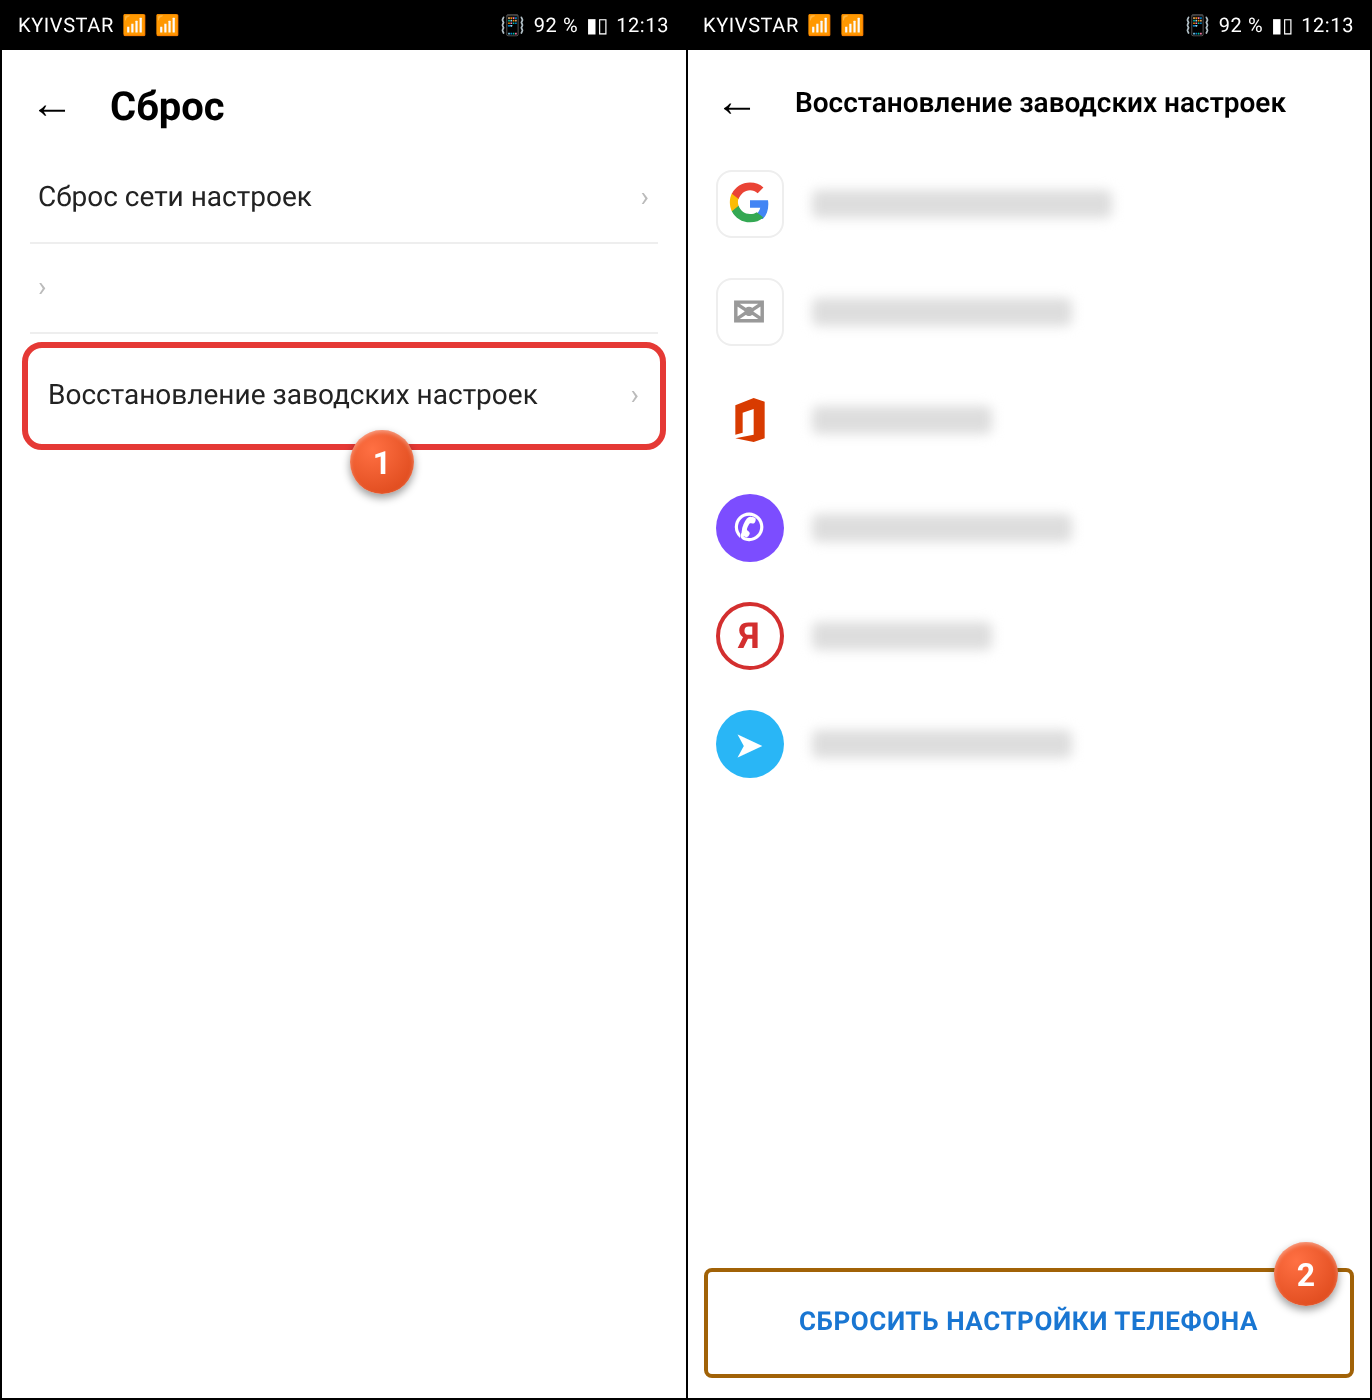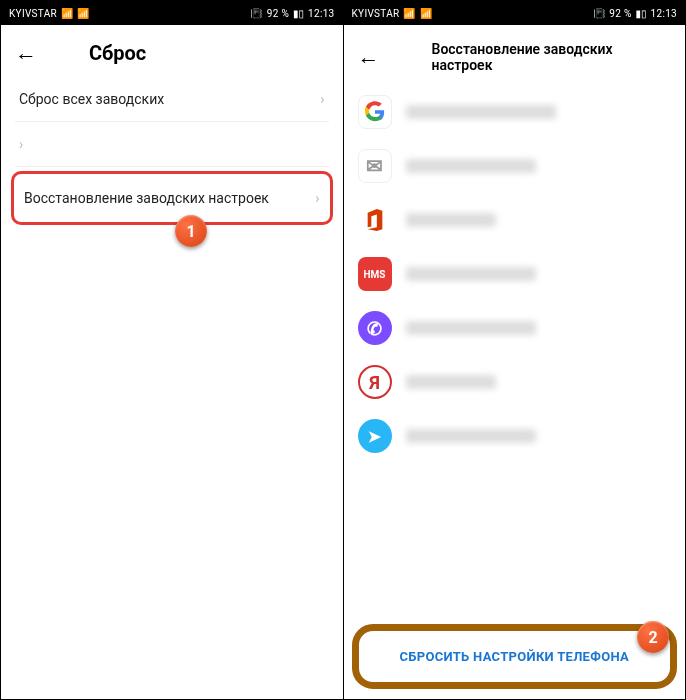--- a/index.html
+++ b/index.html
@@ -8,21 +8,21 @@
     .phone { flex: 1; background: #fff; display: flex; flex-direction: column; border-right: 1px solid #000; position: relative; }
     .phone:last-child { border-right: none; }
     
     .status-bar { height: 24px; background: #000; color: #fff; display: flex; align-items: center; padding: 0 8px; font-size: 10px; justify-content: space-between; }
     .status-left { display: flex; align-items: center; gap: 4px; }
     .status-right { display: flex; align-items: center; gap: 4px; }
     .sb-text { letter-spacing: 0.3px; }
     
     .header { display: flex; align-items: center; padding: 16px 14px 12px; gap: 18px; }
     .back-arrow { font-size: 22px; color: #000; cursor: pointer; line-height: 1; }
-    .header-title { font-size: 20px; font-weight: bold; color: #000; margin-left: 34px; }
+    .header-title { font-size: 20px; font-weight: bold; color: #000; }
     .header-title.small { font-size: 14px; font-weight: 600; }
     
     .list { padding: 0 14px; }
     .list-item { display: flex; align-items: center; justify-content: space-between; padding: 14px 4px; border-bottom: 1px solid #eee; cursor: pointer; }
     .list-item:last-child { border-bottom: none; }
     .item-label { font-size: 14px; color: #222; }
     .chevron { color: #bbb; font-size: 14px; }
     
     .highlight-box { border: 3px solid #e53935; border-radius: 10px; padding: 6px 2px; margin: 4px -4px; }
     
@@ -37,21 +37,21 @@
     .icon-google { background: #fff; border: 1px solid #eee; }
     .icon-mail { background: #fff; border: 1px solid #eee; color: #999; }
     .icon-office { background: #fff; }
     .icon-hms { background: #e53935; font-size: 10px; }
     .icon-rif { background: #2196f3; font-size: 11px; }
     .icon-viber { background: #7c4dff; border-radius: 50%; font-size: 18px; }
     .icon-yandex { background: #fff; border: 2px solid #d32f2f; border-radius: 50%; color: #d32f2f; font-size: 18px; }
     .icon-telegram { background: #29b6f6; border-radius: 50%; font-size: 16px; }
     
     .bottom-button-wrap { position: absolute; bottom: 10px; left: 8px; right: 8px; }
-    .bottom-highlight { border: 7px solid #a16207; border-radius: 21px; padding: 4px; }
+    .bottom-highlight { border: 2px solid #a16207; border-radius: 4px; padding: 4px; }
     .reset-button { width: 100%; padding: 14px 0; background: #fff; border: none; border-radius: 6px; color: #1976d2; font-size: 13px; font-weight: bold; letter-spacing: 0.3px; cursor: pointer; }
     
     .step-badge { position: absolute; width: 32px; height: 32px; background: radial-gradient(circle at 35% 30%, #ff7043, #d84315); border-radius: 50%; display: flex; align-items: center; justify-content: center; color: #fff; font-weight: bold; font-size: 16px; box-shadow: 0 2px 4px rgba(0,0,0,0.4), inset 0 1px 2px rgba(255,255,255,0.4); z-index: 20; }
     .badge-1 { top: 214px; left: 174px; }
     .badge-2 { bottom: 46px; right: 16px; }
     
     .google-g svg { width: 22px; height: 22px; }
     .office-svg svg { width: 22px; height: 26px; }
     .mail-env { font-size: 20px; }
   </style>
@@ -75,21 +75,21 @@
       </div>
     </div>
 
     <div class="header">
       <span class="back-arrow">←</span>
       <span class="header-title">Сброс</span>
     </div>
 
     <div class="list">
       <div class="list-item">
-        <span class="item-label">Сброс всех заводских</span>
+        <span class="item-label">Сброс сети настроек</span>
         <span class="chevron">›</span>
       </div>
       <div class="list-item">
         <span class="chevron">›</span>
       </div>
       <div class="highlight-box">
         <div class="list-item" style="border-bottom:none; padding:10px 8px;">
           <span class="item-label">Восстановление заводских настроек</span>
           <span class="chevron">›</span>
         </div>
@@ -140,26 +140,20 @@
       </div>
       <div class="account-row">
         <div class="app-icon icon-office office-svg">
           <svg viewBox="0 0 24 28">
               <path fill="#D83B01" d="M14 2L4 6v16l4-1V10l6-2v14l-10 2 10 2 6-2V4z"></path>
             </svg>
         </div>
         <div class="blur-text narrow"></div>
       </div>
       <div class="account-row">
-        <div class="app-icon icon-hms">
-            <span>HMS</span>
-          </div>
-        <div class="blur-text"></div>
-      </div>
-      <div class="account-row">
         <div class="app-icon icon-viber">✆</div>
         <div class="blur-text"></div>
       </div>
       <div class="account-row">
         <div class="app-icon icon-yandex">
             <span>Я</span>
           </div>
         <div class="blur-text narrow"></div>
       </div>
       <div class="account-row">

